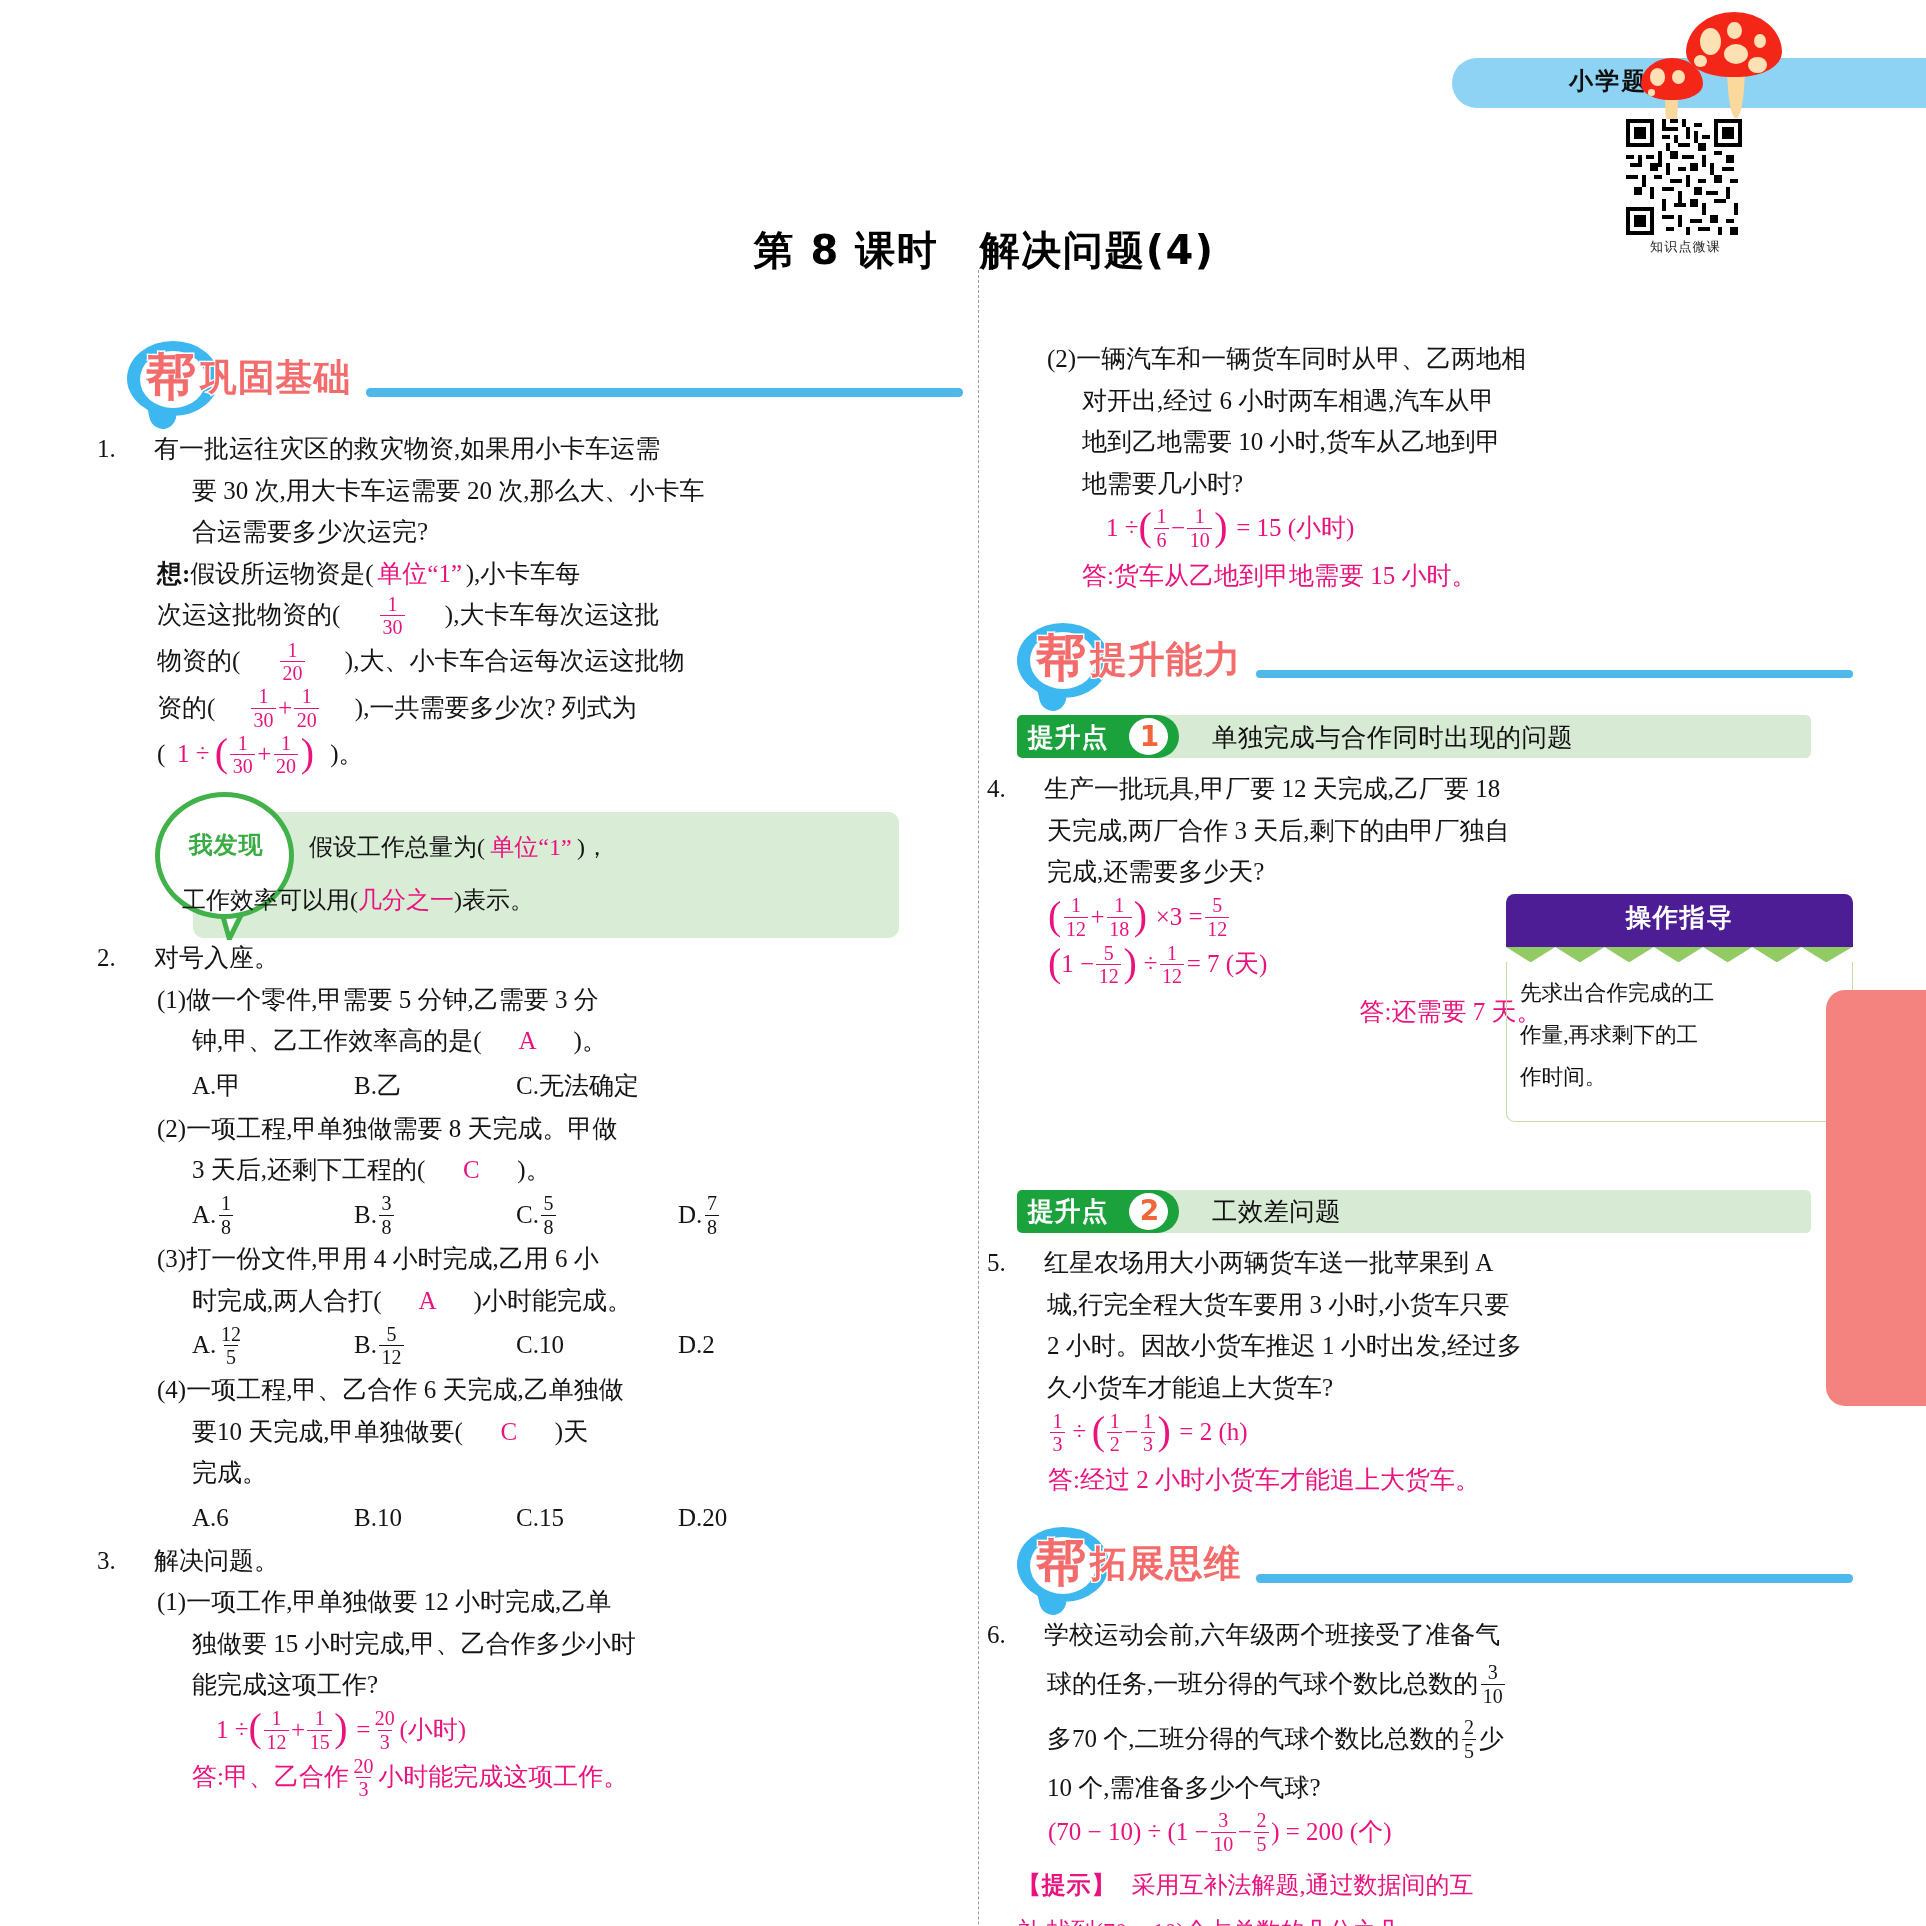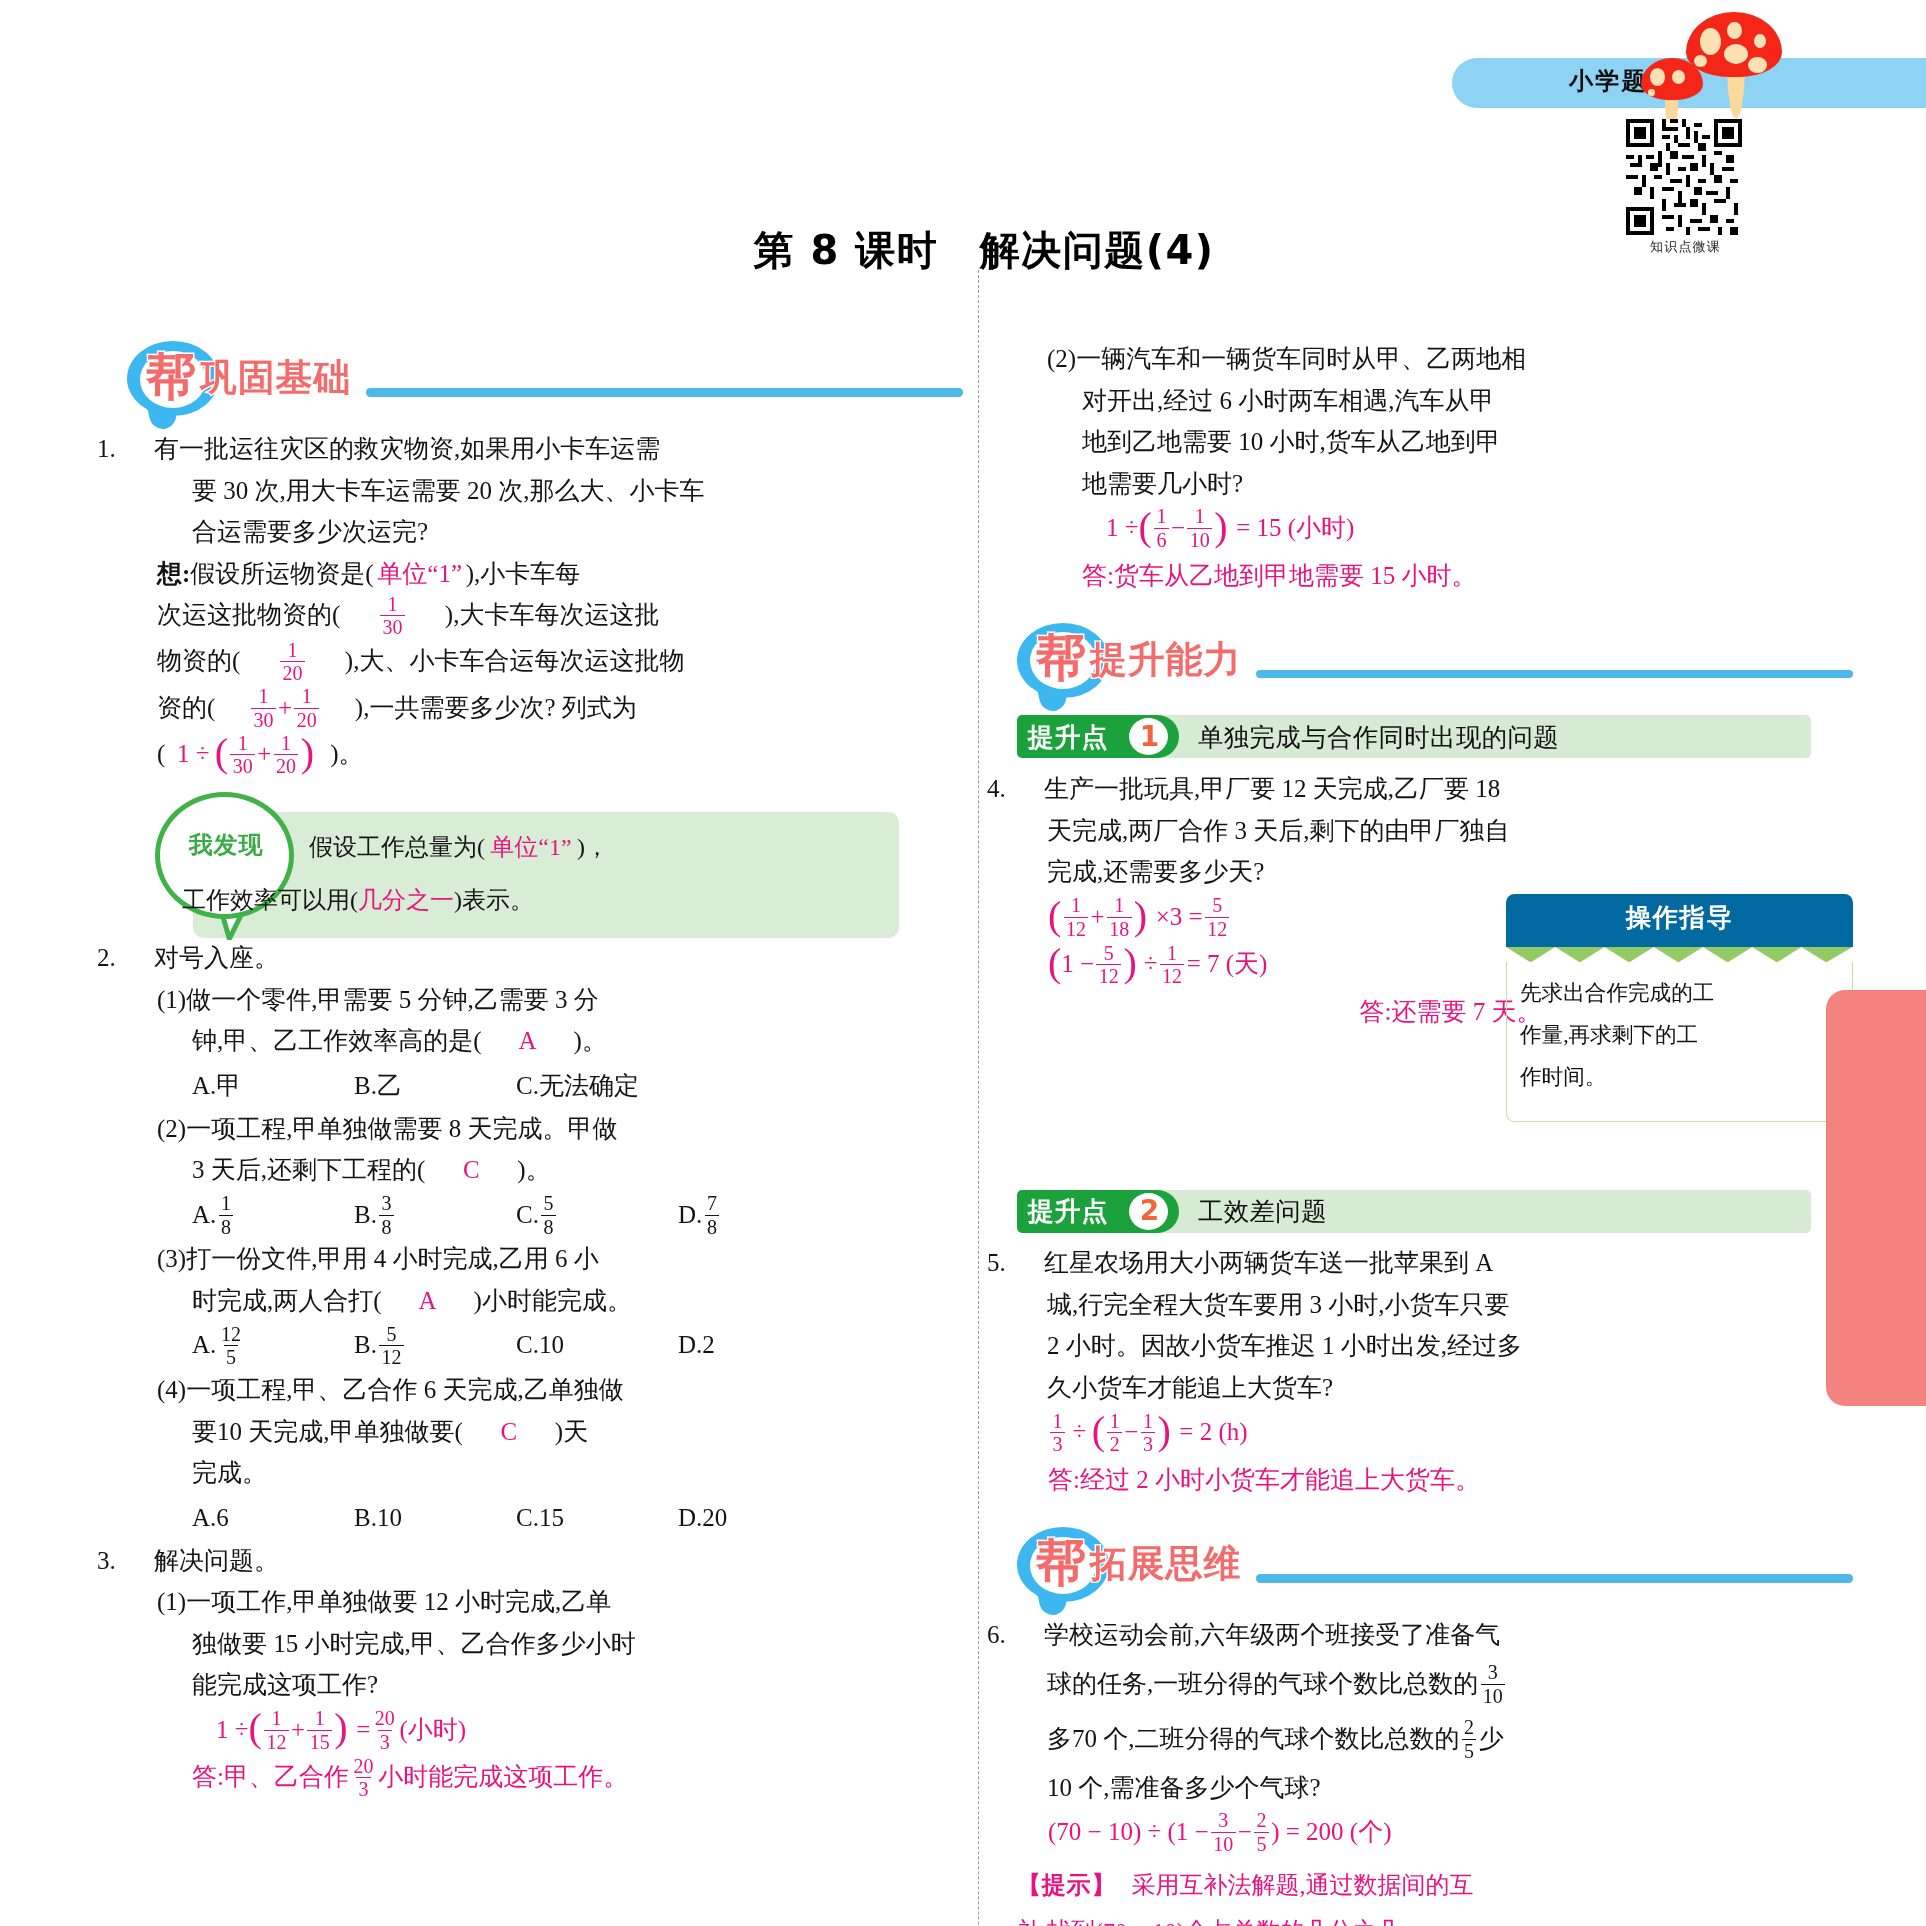--- a/index.html
+++ b/index.html
@@ -128,30 +128,30 @@
   }
   .pt .badge-no{
     position:absolute;left:116px;top:4.6px;width:33px;text-align:center;
     font-family:"DejaVu Sans","Liberation Sans",sans-serif;font-weight:bold;
     font-size:28px;line-height:33px;color:#f0663a;
   }
   .pt .badge-circ{
     position:absolute;left:112px;top:3.1px;width:39px;height:37px;background:#fff;border-radius:50%;
   }
   .pt .pt-label{
-    position:absolute;left:181px;top:6.2px;
+    position:absolute;left:195px;top:6.2px;
     font-family:"DejaVu Sans","Liberation Sans",sans-serif;
     font-size:25.4px;line-height:31px;color:#111;letter-spacing:0.4px;
   }
   
   .guide{
     position:absolute;right:0;top:0;width:347px;
   }
   .guide .gh{
-    position:relative;height:53px;background:#0369a1;border-radius:8.5px 8.5px 0 0;
+    position:relative;height:53px;background:#4c1d95;border-radius:8.5px 8.5px 0 0;
   }
   .guide .gh .ghtxt{
     position:absolute;left:0;top:9.2px;width:100%;text-align:center;
     font-family:"DejaVu Sans","Liberation Sans",sans-serif;font-weight:bold;
     font-size:25.4px;line-height:29px;color:#fff;letter-spacing:1.5px;
   }
   .guide .zig{height:15.4px;display:block;}
   .guide .gbody{
     border:1.9px solid #c3e0a6;border-top:none;border-radius:0 0 8.5px 8.5px;
     padding:10px 13px 23px 13px;font-size:21.6px;line-height:42px;color:#111;

